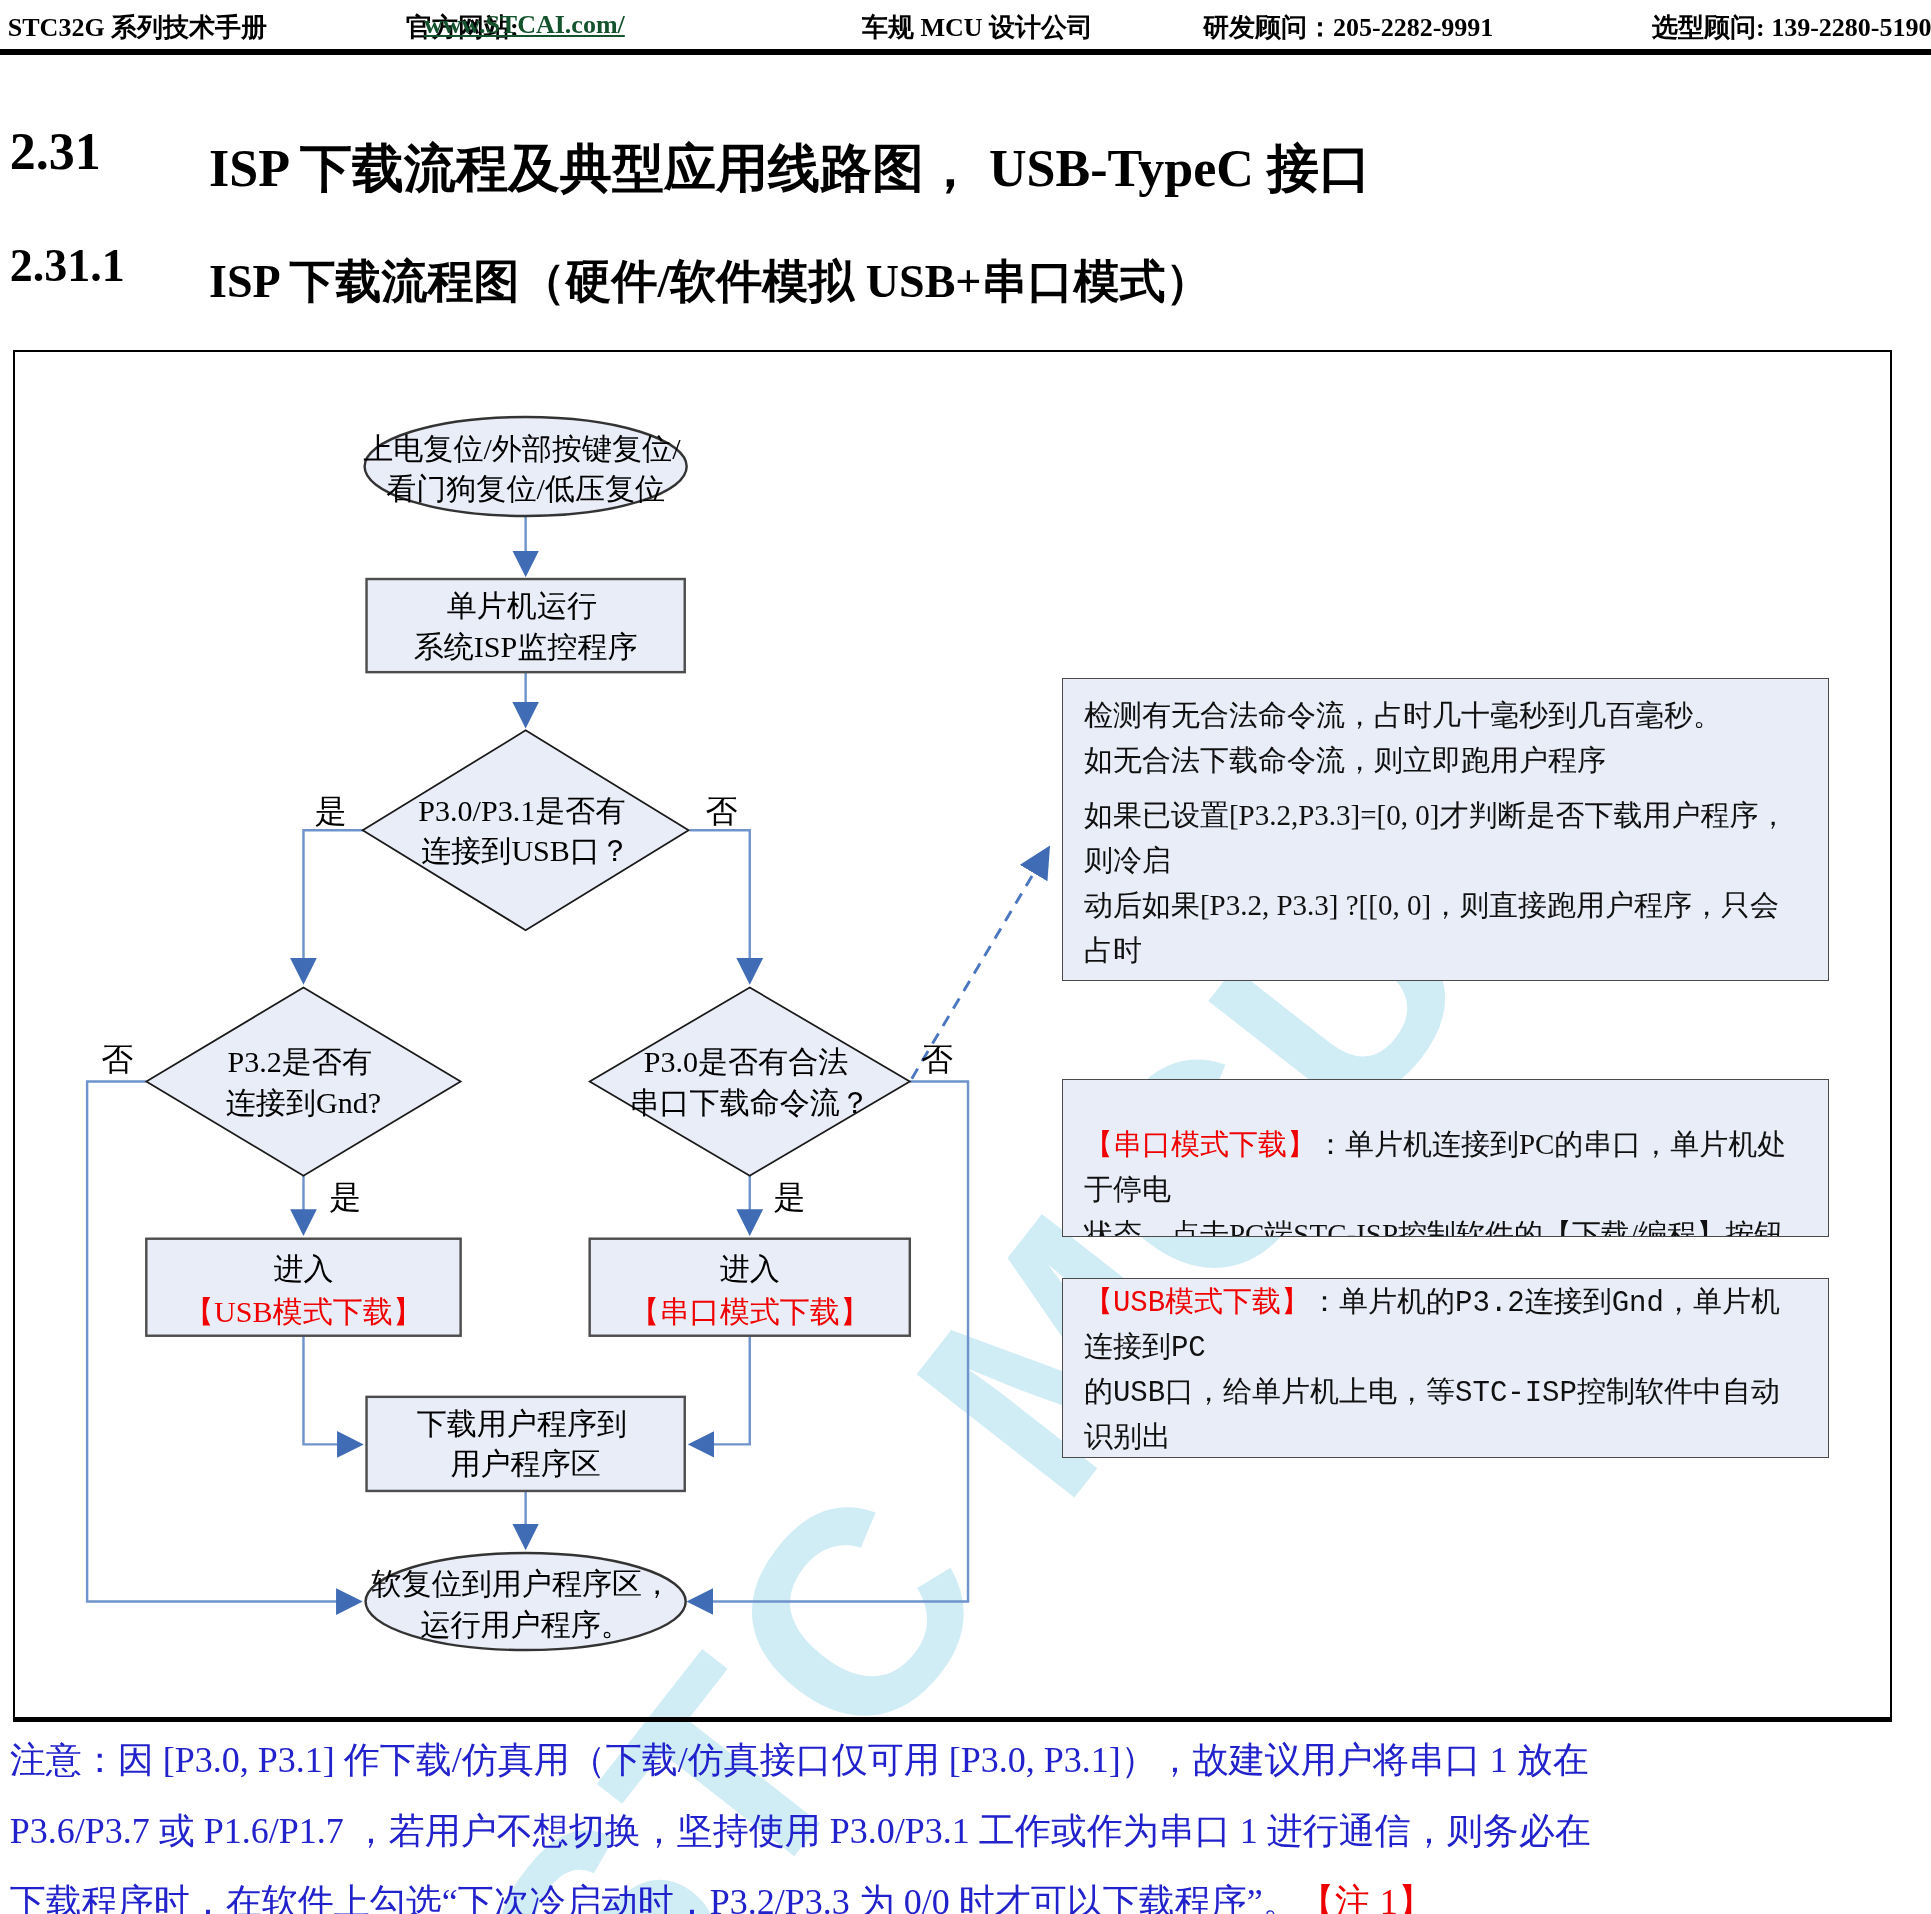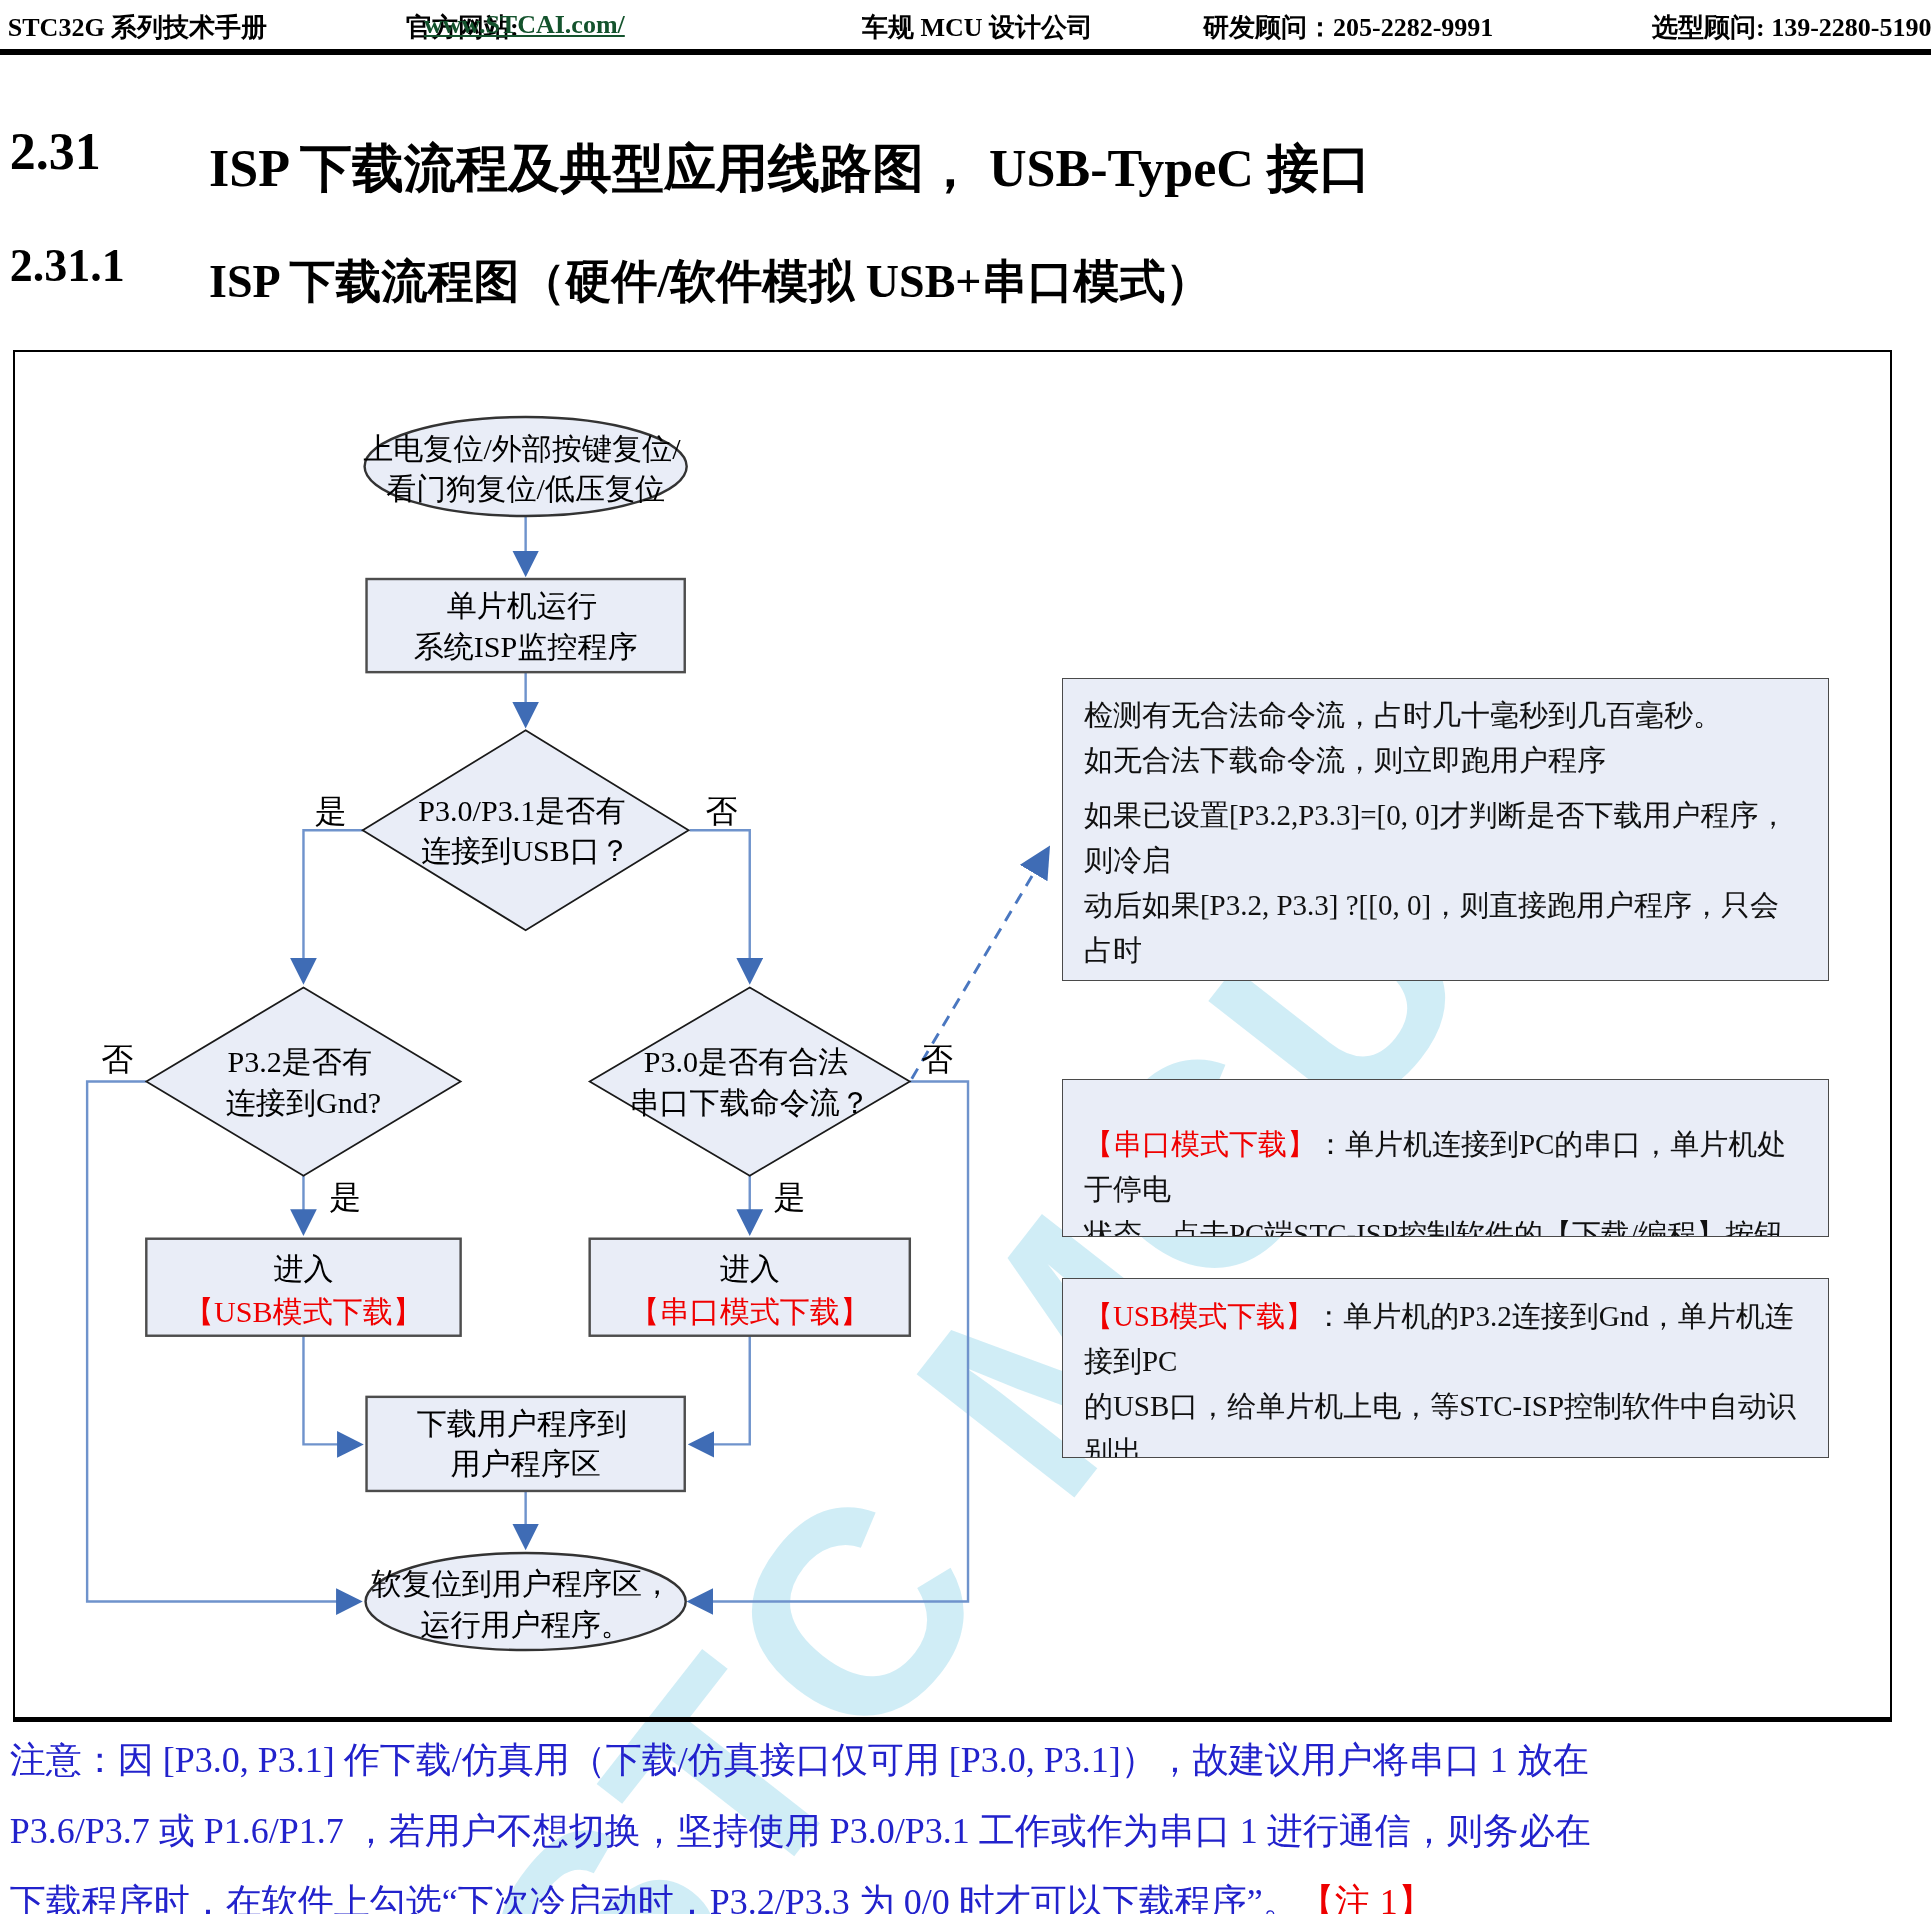--- a/index.html
+++ b/index.html
@@ -39,21 +39,21 @@
   .ntext{font-size:31px;fill:#000;font-family:"Liberation Serif","DejaVu Serif",serif;}
   .ntext-red{font-size:31px;fill:#f00000;font-family:"Liberation Serif","DejaVu Serif",serif;}
   .lbl{font-size:33px;fill:#000;font-family:"Liberation Serif","DejaVu Serif",serif;}
 
   
   .sidebox{position:absolute;background:#e9edf7;border:1.9px solid #4a4a4a;box-sizing:border-box;
            font-size:29px;line-height:45px;color:#101010;padding:0 21.3px;overflow:hidden;z-index:3;}
   #sbox1{left:1047px;top:326px;width:767px;height:303px;padding-top:13.6px;}
   #sbox1 .p2{margin-top:10px;}
   #sbox2{left:1047px;top:727px;width:767px;height:158px;padding-top:42px;}
-  #sbox3{left:1047px;top:926px;width:767px;height:180px;padding-top:15px;}
+  #sbox3{left:1047px;top:926px;width:767px;height:180px;padding-top:2px;font-family:Liberation Mono, monospace;}
   .redseg{color:#f00000;}
 
   
   .footnote{position:absolute;left:9.7px;top:1725px;width:1912px;z-index:4;
             font-size:36px;line-height:71px;color:#2222cc;white-space:nowrap;}
   .footnote .refred{color:#ee0000;}
 </style>
 </head>
 <body>
 

